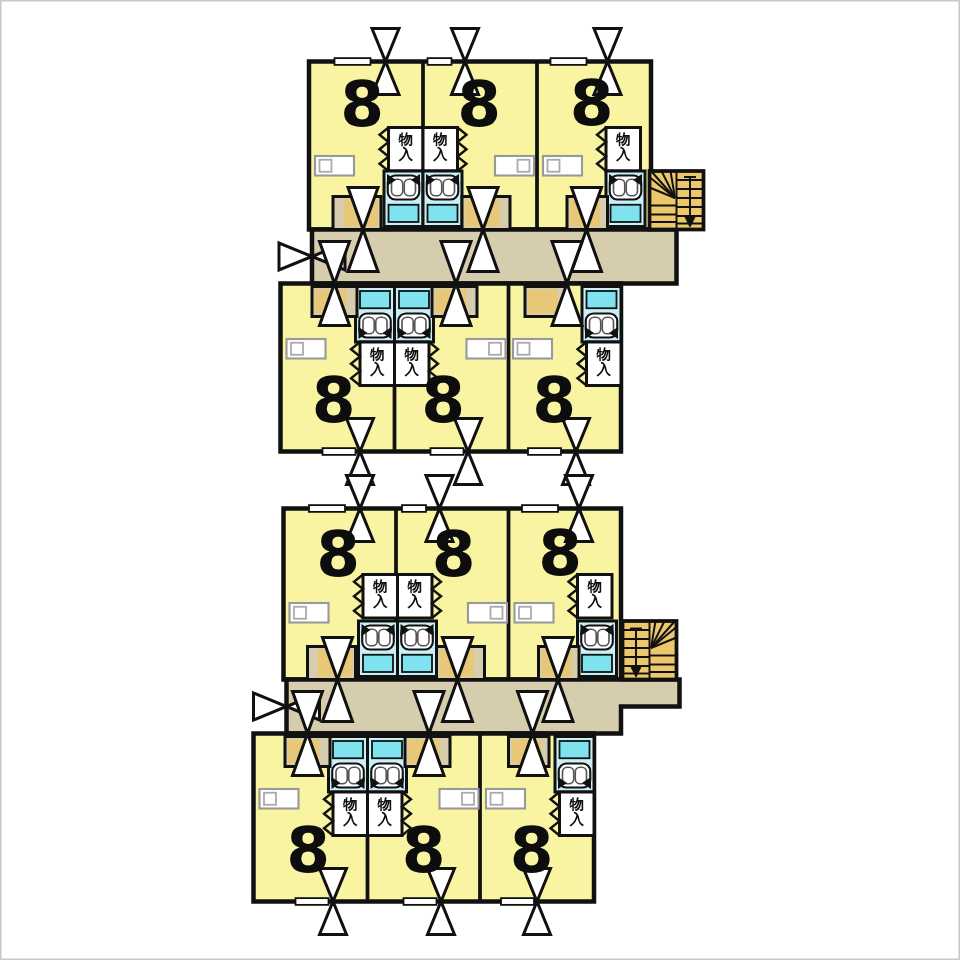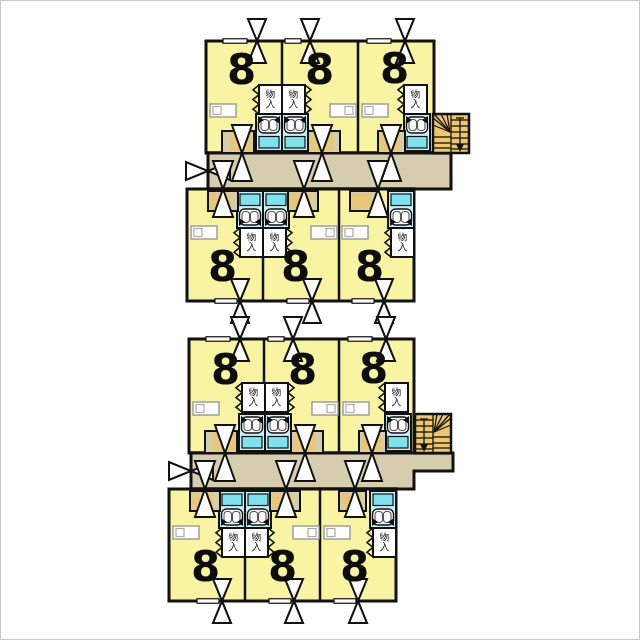--- a/index.html
+++ b/index.html
@@ -32,21 +32,21 @@
   .zz{fill:none;stroke:var(--wall);stroke-width:1.6;}
   .win{fill:#fff;stroke:var(--wall);stroke-width:1.2;}
   .blk{fill:var(--wall);}
   
   .size-label{
     position:absolute;transform:translate(-50%,-52%);
     font-size:42px;font-weight:bold;color:#0d0d0d;letter-spacing:-1px;line-height:1;
   }
   .closet-label{
     position:absolute;transform:translate(-50%,-50%);
-    width:11px;font-size:9.5px;line-height:10px;font-weight:normal;color:#0d0d0d;
+    width:11px;font-size:9.5px;line-height:10px;font-weight:bold;color:#0d0d0d;
     text-align:center;word-break:break-all;white-space:normal;
   }
 </style>
 </head>
 <body>
 
 <div class="canvas">
 <svg class="plan-svg" viewBox="0 0 640 640">
   <defs>
 

